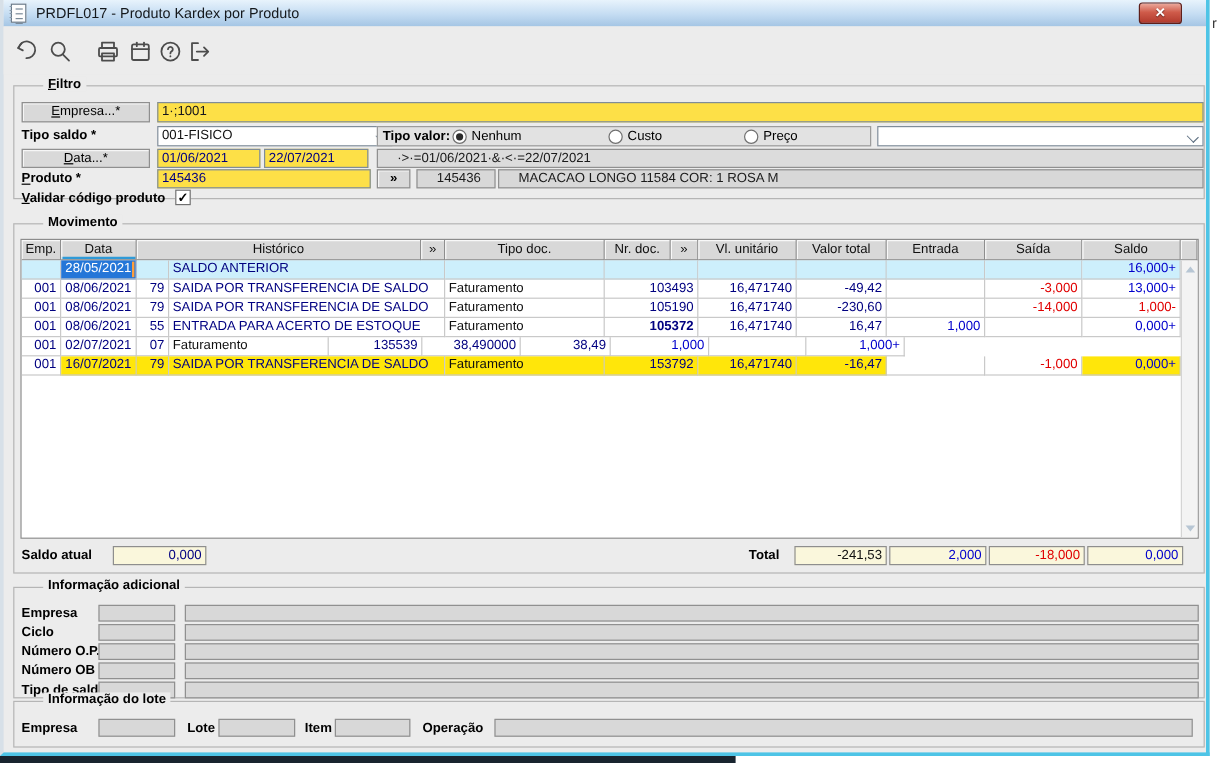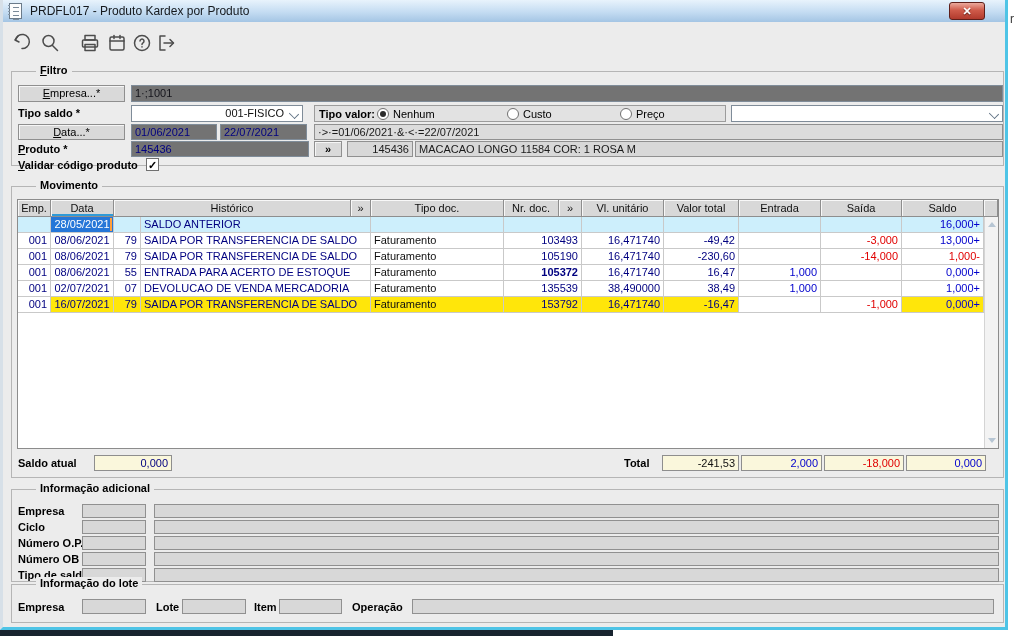--- a/index.html
+++ b/index.html
@@ -27,23 +27,23 @@
 
   
   .gb { position:absolute; border:1px solid #b5b5b5; }
   .gb-legend { position:absolute; top:-8px; left:24px; background:#ececec; padding:0 4px; font-weight:bold; color:#000; }
   .accel { text-decoration:underline; }
 
   
   .flabel { position:absolute; color:#000; white-space:nowrap;font-weight:bold; }
   .btn { position:absolute; background:#d9d9d9; border:1px solid #8f8f8f; text-align:center; color:#000;
          box-shadow:inset 1px 1px 0 #f6f6f6; line-height:14px; }
-  .inp { position:absolute; background:#737373; border:1px solid #7f8c99; color:#000080; padding:1px 3px;
+  .inp { position:absolute; background:#fde047; border:1px solid #7f8c99; color:#000080; padding:1px 3px;
          line-height:13px; white-space:nowrap; overflow:hidden; }
-  .ro  { position:absolute; background:#d8d8d8; border:1px solid #909090; color:#1a1a1a; padding:1px 3px;
+  .ro  { position:absolute; background:#d8d8d8; border:1px solid #909090; color:#1a1a1a; padding:1px 16px;
          line-height:13px; white-space:nowrap; overflow:hidden; }
   .sel-box { position:absolute; background:#fff; border:1px solid #7f8c99; color:#111; padding:1px 18px 1px 3px; line-height:13px; }
   .sel-box .chev { position:absolute; right:4px; top:4px; width:8px; height:8px; border-right:1.5px solid #5f7183;
                    border-bottom:1.5px solid #5f7183; transform:rotate(45deg) scale(1,.8); }
   .panel { position:absolute; background:#e2e2e2; border:1px solid #9c9c9c; }
   .radio { position:absolute; top:2px; width:12px; height:12px; border:1px solid #707070; border-radius:50%; background:#fff; }
   .radio.on:after { content:''; position:absolute; left:2px; top:2px; width:6px; height:6px; border-radius:50%; background:#2b2b2b; }
   .rlabel { position:absolute; top:2px; color:#000; }
   .chk { position:absolute; width:13px; height:13px; background:#fff; border:1px solid #707070; color:#000;
          font-size:11px; line-height:12px; text-align:center; font-weight:bold; }
@@ -140,21 +140,21 @@
       </span>
     </div>
 
     <div class="gb" style="left:8px; top:71px; width:993px; height:95px;">
       <span class="gb-legend"><span class="accel">F</span><span>iltro</span></span>
 
       <div class="btn" style="left:6px; top:13px; width:107px; height:17px;"><span class="accel">E</span><span>mpresa...*</span></div>
       <div class="inp" style="left:119px; top:13px; width:872px; height:17px; color:#15151c;">1·;1001</div>
 
       <div class="flabel" style="left:6px; top:35px;">Tipo saldo *</div>
-      <div class="sel-box" style="left:119px; top:33px; width:172px; height:17px;text-align:right;"><span>001-FISICO</span><span class="chev"></span></div>
+      <div class="sel-box" style="left:119px; top:33px; width:196px; height:17px;"><span>001-FISICO</span><span class="chev"></span></div>
 
       <div class="panel" style="left:302px; top:33px; width:412px; height:17px;">
         <span class="flabel" style="left:4px; top:2px;">Tipo valor:</span>
         <span class="radio on" style="left:62px;"></span>
         <span class="rlabel" style="left:78px;">Nenhum</span>
         <span class="radio" style="left:192px;"></span>
         <span class="rlabel" style="left:208px;">Custo</span>
         <span class="radio" style="left:305px;"></span>
         <span class="rlabel" style="left:321px;">Preço</span>
       </div>
@@ -246,21 +246,20 @@
               <div class="gcell ar" style="width: 82px;">16,471740</div>
               <div class="gcell ar" style="width: 75px;">16,47</div>
               <div class="gcell ar blue" style="width: 82px;">1,000</div>
               <div class="gcell ar" style="width: 81px;"></div>
               <div class="gcell ar blue" style="width: 82px;">0,000+</div>
             </div>
             <div class="grow">
               <div class="gcell ar" style="width: 33px;">001</div>
               <div class="gcell ac" style="width: 63px;">02/07/2021</div>
               <div class="gcell ar" style="width: 27px;">07</div>
-              <div class="gcell al" style="width: 230px;">DEVOLUCAO DE VENDA MERCADORIA</div>
               <div class="gcell al black" style="width: 133px;">Faturamento</div>
               <div class="gcell ar" style="width: 78px;">135539</div>
               <div class="gcell ar" style="width: 82px;">38,490000</div>
               <div class="gcell ar" style="width: 75px;">38,49</div>
               <div class="gcell ar blue" style="width: 82px;">1,000</div>
               <div class="gcell ar" style="width: 81px;"></div>
               <div class="gcell ar blue" style="width: 82px;">1,000+</div>
             </div>
             <div class="grow">
               <div class="gcell ar" style="width: 33px;">001</div>

